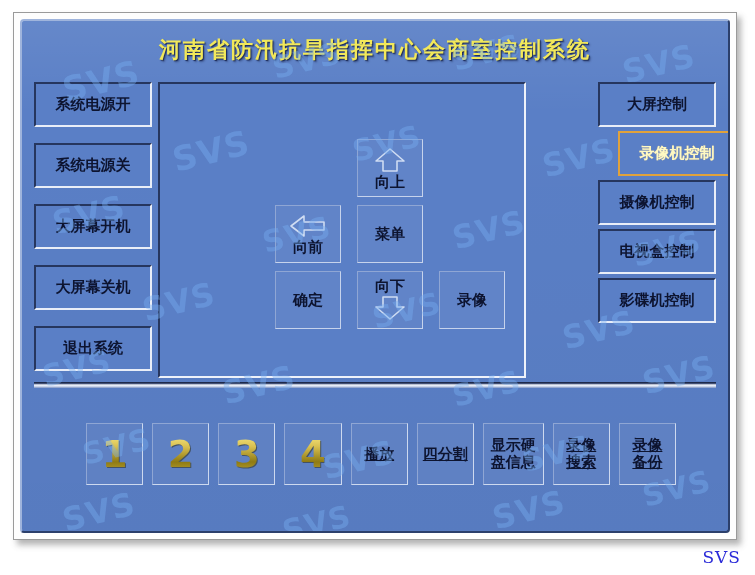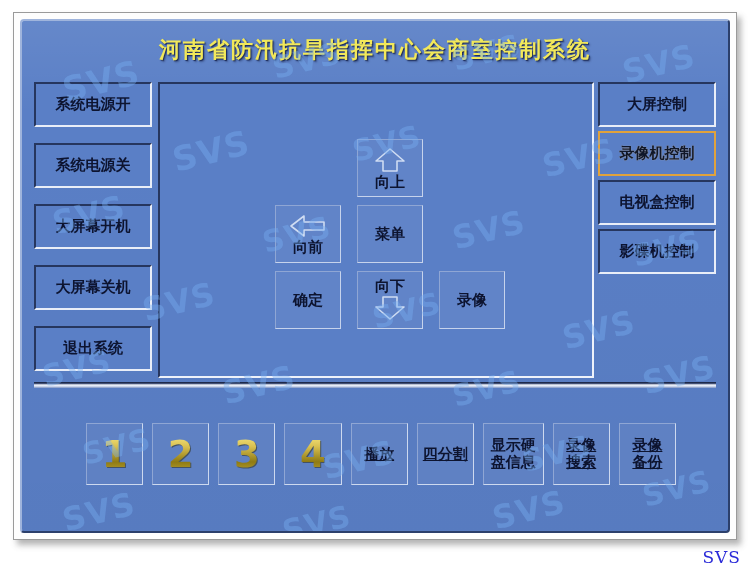--- a/index.html
+++ b/index.html
@@ -108,31 +108,32 @@
     flex-direction: column;
     gap: 4px;
     z-index: 4;
   }
   .sidebar-left  { left: 12px; gap: 16px; }
   .sidebar-right { right: 12px; }
   .sidebar .btn { height: 45px; width: 118px; }
 
   .btn.selected {
     border: 2px solid #e0a23c;
-    color: #0f172a;
+    color: #fef9c3;
     background: #5a7fc6;
     text-shadow: 0 0 1px rgba(255,200,120,0.6);
+    margin-left: 20px;
   }
 
   
   .center-region {
     position: absolute;
     left: 136px;
     top: 61px;
-    width: 436px;
+    width: 368px;
     height: 296px;
     background: #5a7fc6;
     border-top: 2px solid #26365e;
     border-left: 2px solid #26365e;
     border-right: 2px solid #eef2fa;
     border-bottom: 2px solid #eef2fa;
     box-sizing: border-box;
     z-index: 3;
   }
 
@@ -297,20 +298,23 @@
       </div>
 
       <div class="sidebar sidebar-right">
         <div class="btn">
             <span class="lbl">大屏控制</span>
           </div>
         <div class="btn selected">
             <span class="lbl">录像机控制</span>
           </div>
         <div class="btn">
+            <span class="lbl">摄像机控制</span>
+          </div>
+        <div class="btn">
             <span class="lbl">电视盒控制</span>
           </div>
         <div class="btn">
             <span class="lbl">影碟机控制</span>
           </div>
       </div>
 
       <div class="center-region">
         <div class="pad">
 

